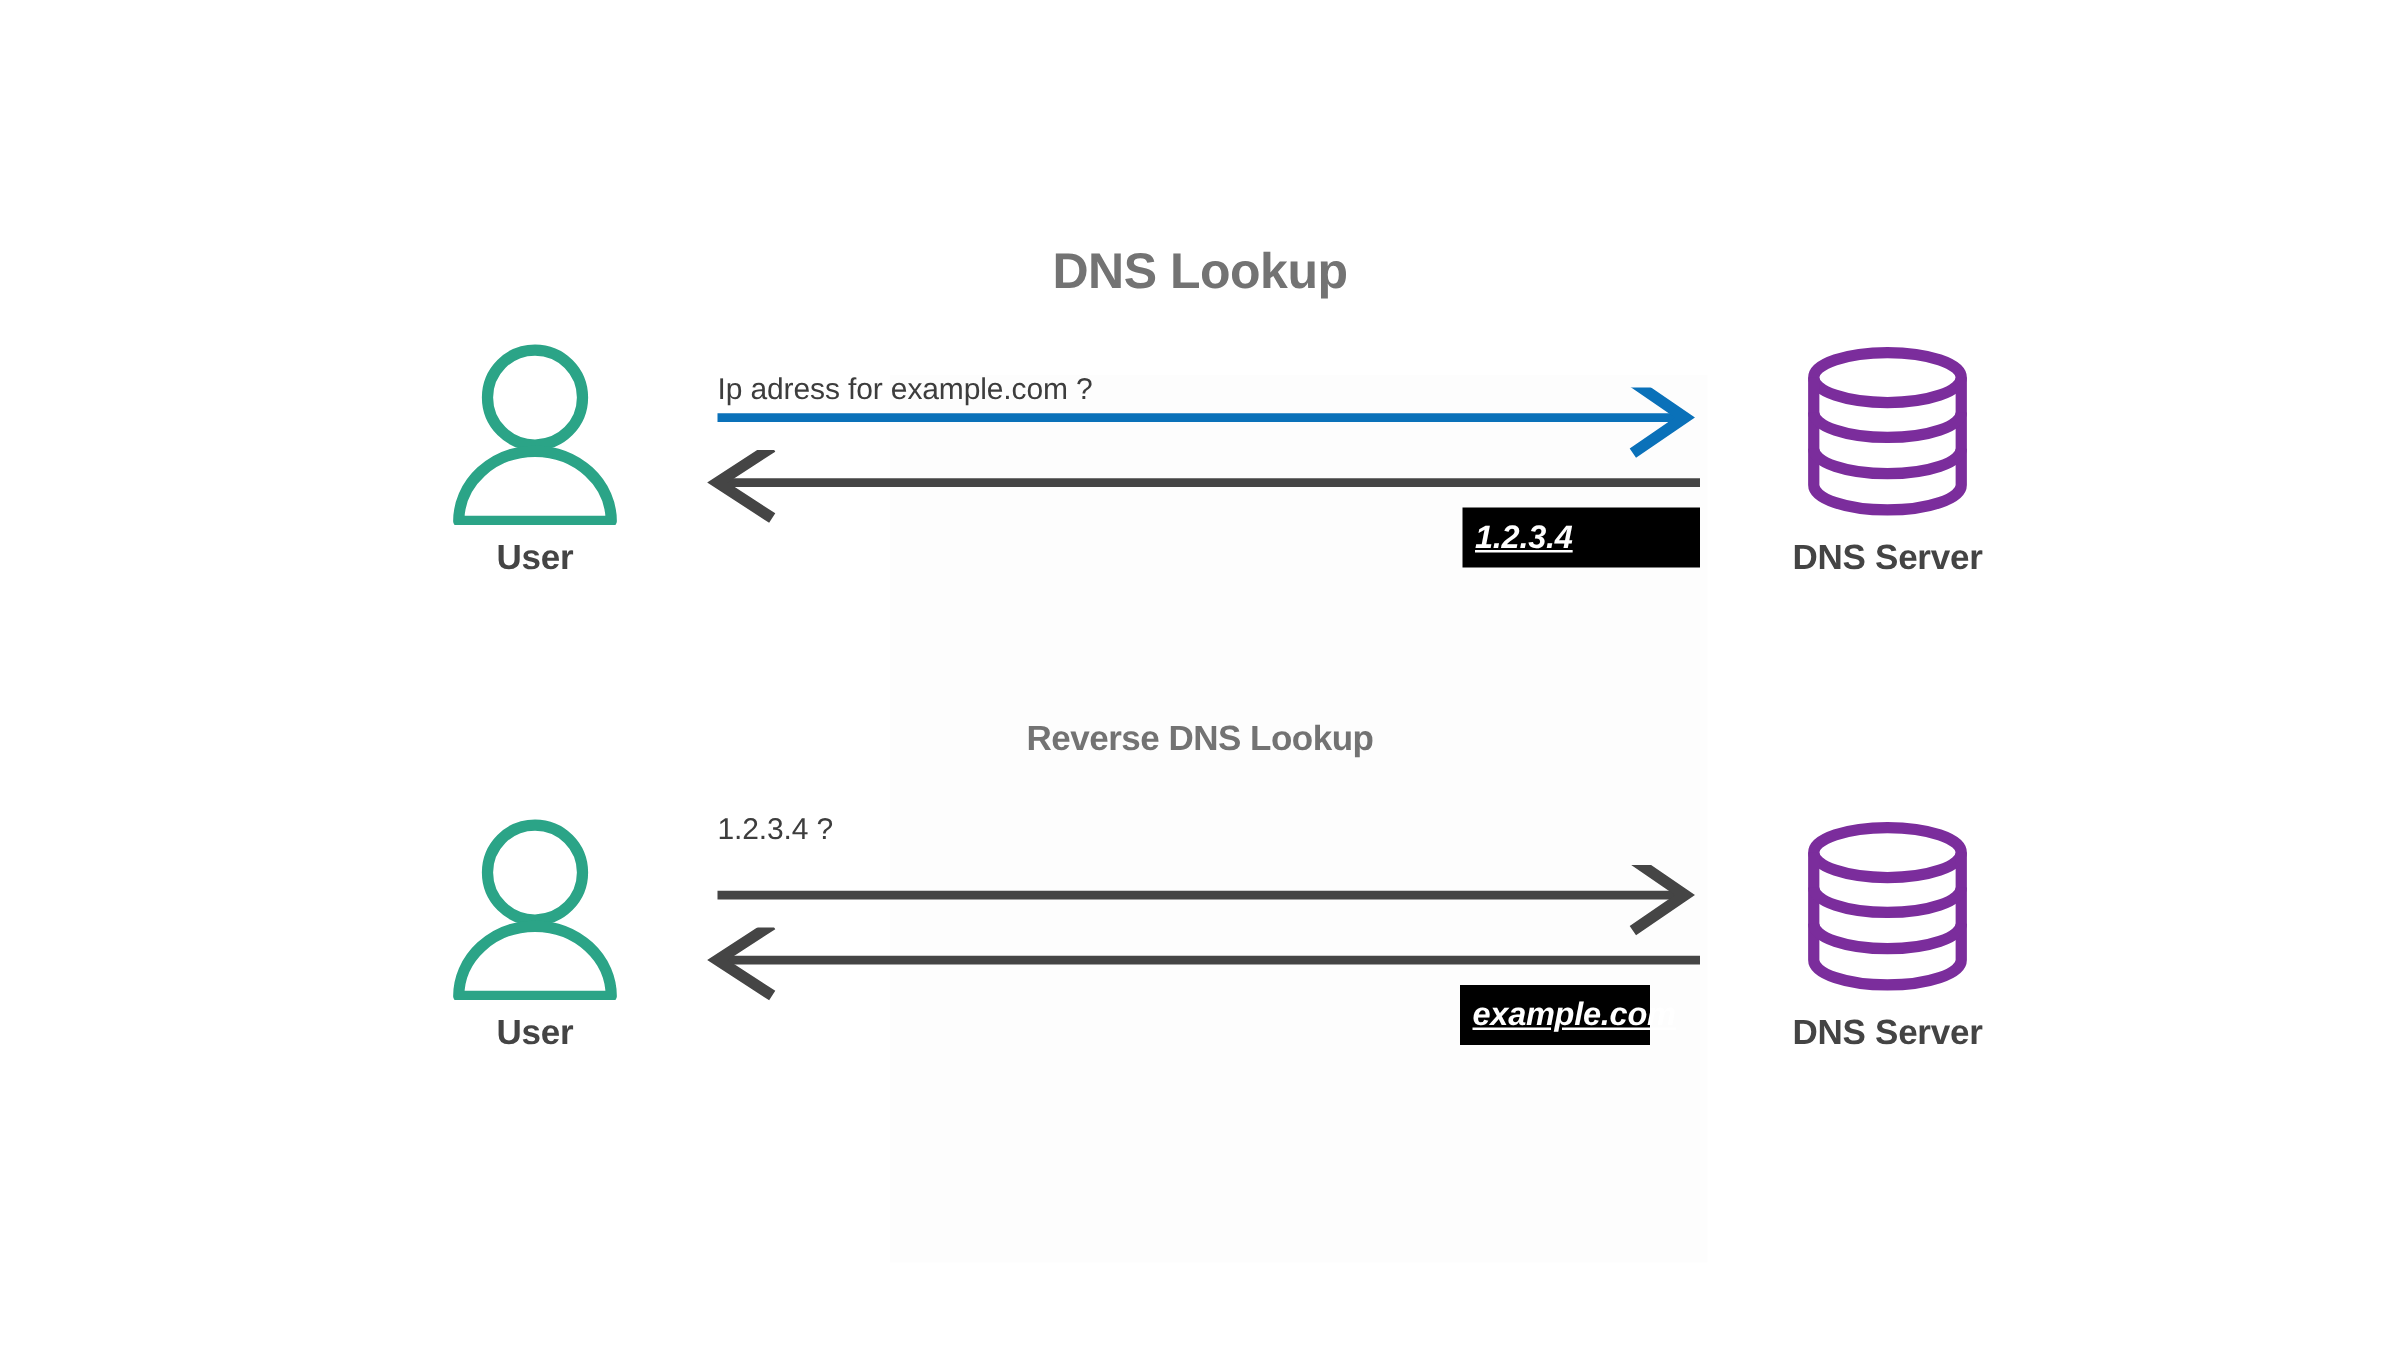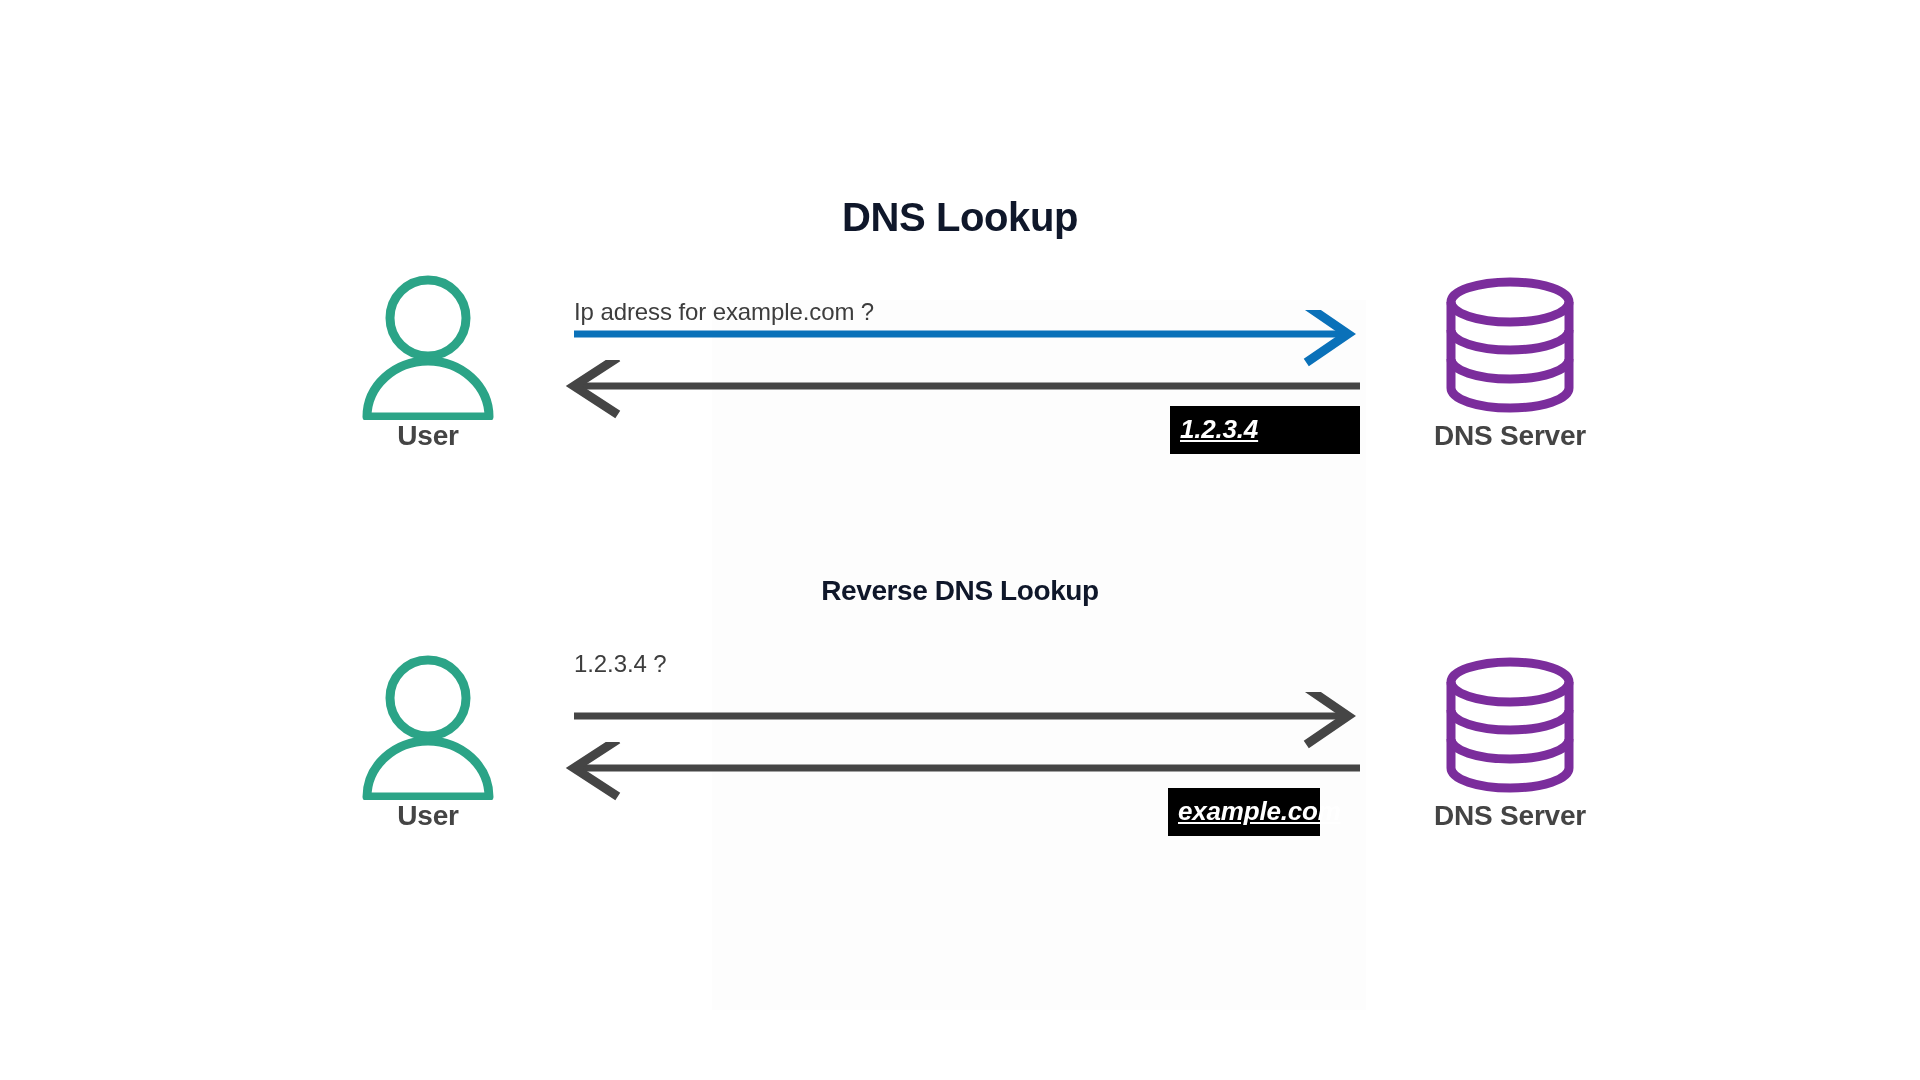--- a/index.html
+++ b/index.html
@@ -33,41 +33,41 @@
     background: #fdfdfd;
   }
 
   
   .section { position: absolute; left: 0; width: 1920px; }
   .section-title {
     position: absolute;
     left: 0;
     width: 1920px;
     text-align: center;
-    color: #0f172a;
+    color: #737373;
     font-weight: bold;
     letter-spacing: -0.4px;
   }
   #section-dns .section-title { top: 195px; font-size: 40px; }
   #section-rdns .section-title { top: 575px; font-size: 28px; }
 
   
   .actor {
     position: absolute;
     width: 240px;
     text-align: center;
   }
   .actor .glyph {
     display: block;
     margin: 0 auto;
     line-height: 0;
   }
   .actor .actor-label {
     display: block;
-    margin-top: 0;
+    margin-top: 10px;
     font-size: 28px;
     font-weight: bold;
     color: #444444;
     letter-spacing: -0.2px;
   }
 
   .actor-user-top   { left: 308px; top: 270px; }
   .actor-server-top { left: 1390px; top: 270px; }
   .actor-user-bot   { left: 308px; top: 650px; }
   .actor-server-bot { left: 1390px; top: 650px; }

